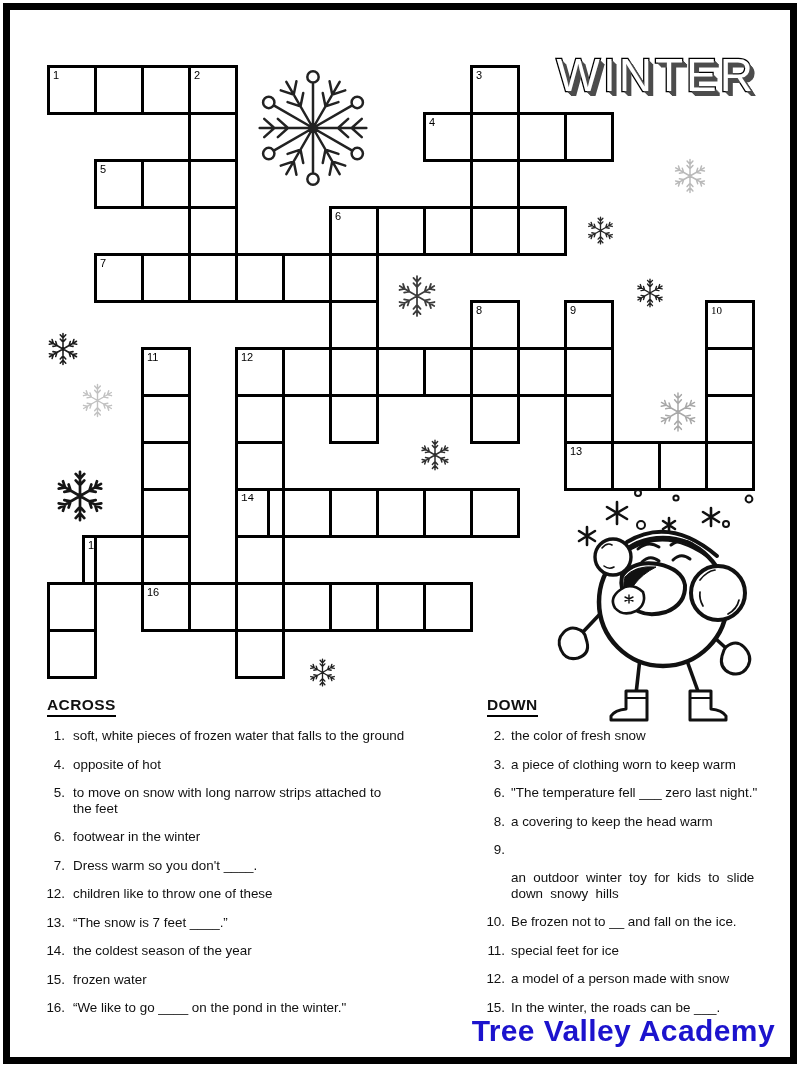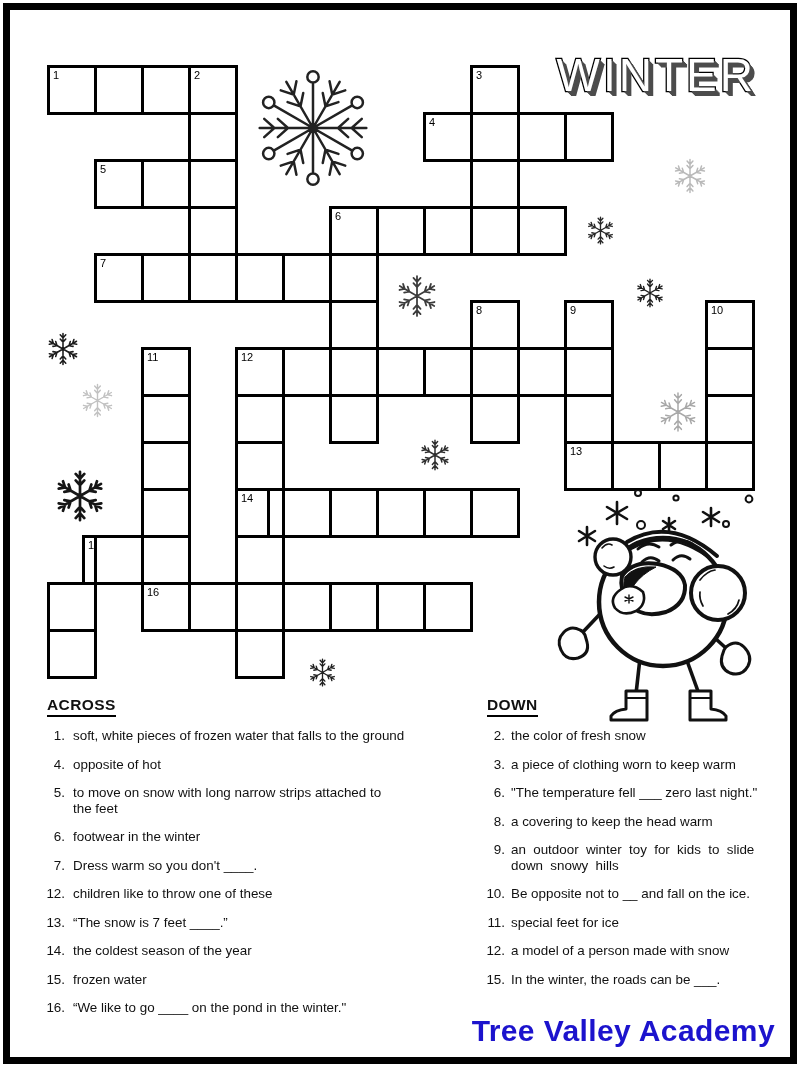--- a/index.html
+++ b/index.html
@@ -23,21 +23,21 @@
   #down-col{left:474px;top:696px;width:312px;}
   .clue-heading{display:inline-block;font-size:15.5px;font-weight:bold;letter-spacing:.4px;
                 border-bottom:2.4px solid #000;padding-bottom:1px;margin:0 0 11px 7px;}
   #down-col .clue-heading{margin-left:13px;}
   .clue-row{display:flex;margin-bottom:13px;font-size:13.4px;line-height:1.16;}
   .clue-num{flex:0 0 25px;text-align:right;margin-right:8px;}
   #down-col .clue-num{flex:0 0 31px;margin-right:6px;}
   .clue-text{white-space:pre-wrap;}
   #across-col .clue-text{max-width:380px;}
   #down-col .clue-text{max-width:272px;}
-  .clue-text.justify{word-spacing:3.6px;}
+  .clue-text.justify{word-spacing:3.6px;margin-top:28px;}
   
   #footer{position:absolute;right:25px;top:1014px;font-size:30px;font-weight:bold;
           letter-spacing:.4px;}
 </style>
 </head>
 <body>
 
 <div id="page">
   <div id="frame"></div>
 
@@ -148,21 +148,21 @@
       <div class="cell" style="left: 235px; top: 253px; height: 50px; width: 50px;"></div>
       <div class="cell" style="left: 282px; top: 253px; height: 50px; width: 50px;"></div>
       <div class="cell" style="left: 329px; top: 253px; height: 50px; width: 50px;"></div>
       <div class="cell" style="left: 329px; top: 300px; height: 50px; width: 50px;"></div>
       <div class="cell" style="left: 470px; top: 300px; height: 50px; width: 50px;">
         <span class="cellnum">8</span>
       </div>
       <div class="cell" style="left: 564px; top: 300px; height: 50px; width: 50px;">
         <span class="cellnum">9</span>
       </div>
-      <div class="cell" style="left: 705px; top: 300px; height: 50px; width: 50px;">
+      <div class="cell" style="left: 705px; top: 300px; height: 50px; width: 50px; font-family: Liberation Serif, serif;">
         <span class="cellnum">10</span>
       </div>
       <div class="cell" style="left: 141px; top: 347px; height: 50px; width: 50px;">
         <span class="cellnum">11</span>
       </div>
       <div class="cell" style="left: 235px; top: 347px; height: 50px; width: 50px;">
         <span class="cellnum">12</span>
       </div>
       <div class="cell" style="left: 282px; top: 347px; height: 50px; width: 50px;"></div>
       <div class="cell" style="left: 329px; top: 347px; height: 50px; width: 50px;"></div>
@@ -180,21 +180,21 @@
       <div class="cell" style="left: 705px; top: 394px; height: 50px; width: 50px;"></div>
       <div class="cell" style="left: 141px; top: 441px; height: 50px; width: 50px;"></div>
       <div class="cell" style="left: 235px; top: 441px; height: 50px; width: 50px;"></div>
       <div class="cell" style="left: 564px; top: 441px; height: 50px; width: 50px;">
         <span class="cellnum">13</span>
       </div>
       <div class="cell" style="left: 611px; top: 441px; height: 50px; width: 50px;"></div>
       <div class="cell" style="left: 658px; top: 441px; height: 50px; width: 50px;"></div>
       <div class="cell" style="left: 705px; top: 441px; height: 50px; width: 50px;"></div>
       <div class="cell" style="left: 141px; top: 488px; height: 50px; width: 50px;"></div>
-      <div class="cell" style="left: 235px; top: 488px; height: 50px; width: 35px;">
+      <div class="cell" style="left: 235px; top: 488px; height: 50px; width: 35px; font-family: Liberation Mono, monospace;">
         <span class="cellnum">14</span>
       </div>
       <div class="cell" style="left: 282px; top: 488px; height: 50px; width: 50px;"></div>
       <div class="cell" style="left: 329px; top: 488px; height: 50px; width: 50px;"></div>
       <div class="cell" style="left: 376px; top: 488px; height: 50px; width: 50px;"></div>
       <div class="cell" style="left: 423px; top: 488px; height: 50px; width: 50px;"></div>
       <div class="cell" style="left: 470px; top: 488px; height: 50px; width: 50px;"></div>
       <div class="cell" style="left: 47px; top: 535px; height: 50px; width: 50px; margin-left: 35px;">
         <span class="cellnum">15</span>
       </div>
@@ -331,21 +331,21 @@
           <span class="clue-num">8.</span>
           <span class="clue-text">a covering to keep the head warm</span>
         </div>
         <div class="clue-row">
           <span class="clue-num">9.</span>
           <span class="clue-text justify">an outdoor winter toy for kids to slide
 down snowy hills</span>
         </div>
         <div class="clue-row">
           <span class="clue-num">10.</span>
-          <span class="clue-text">Be opposite not to __ and fall on the ice.</span>
+          <span class="clue-text">Be frozen not to __ and fall on the ice.</span>
         </div>
         <div class="clue-row">
           <span class="clue-num">11.</span>
           <span class="clue-text">special feet for ice</span>
         </div>
         <div class="clue-row">
           <span class="clue-num">12.</span>
           <span class="clue-text">a model of a person made with snow</span>
         </div>
         <div class="clue-row">

